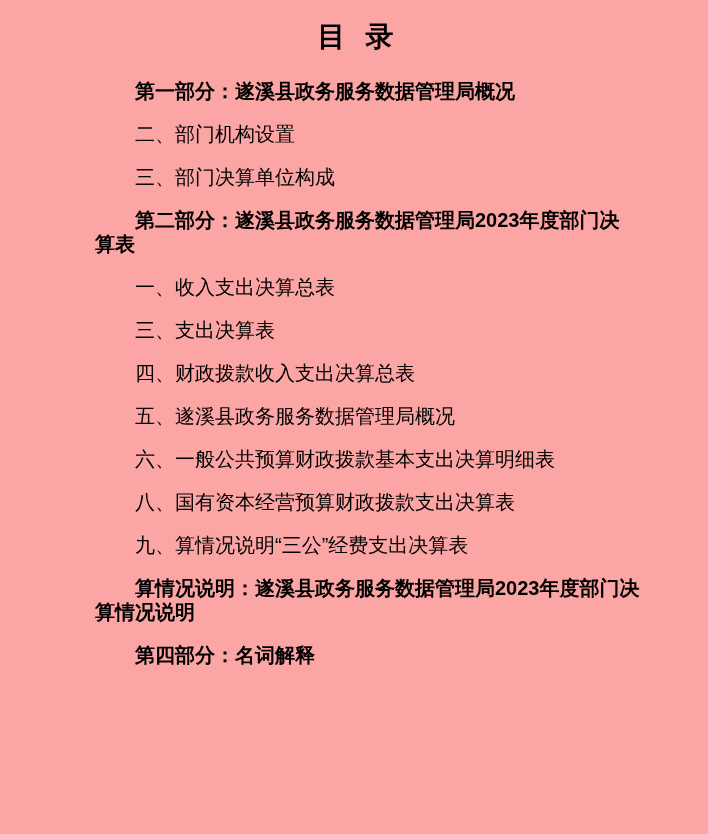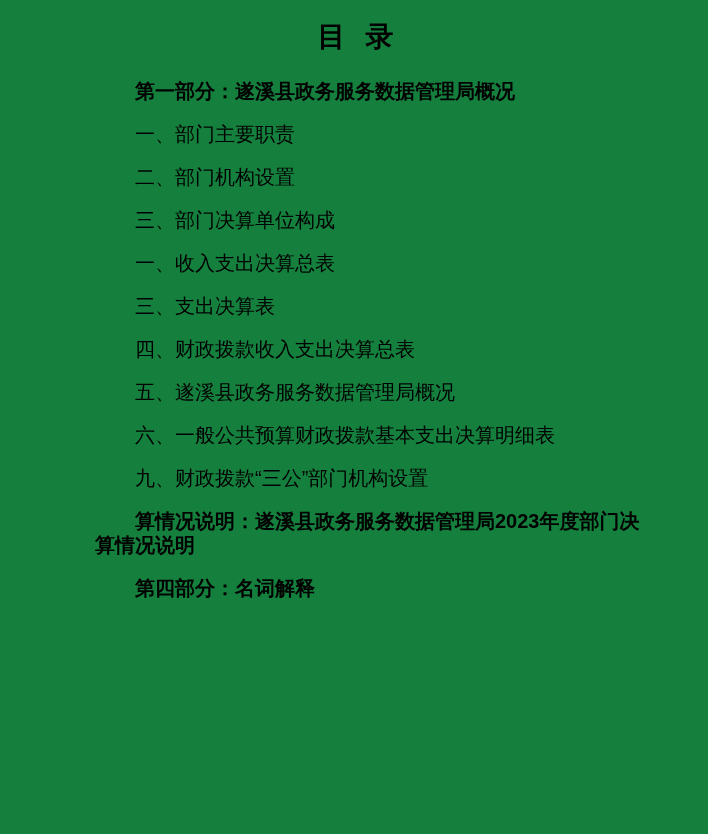--- a/index.html
+++ b/index.html
@@ -6,21 +6,21 @@
     margin: 0;
     padding: 0;
     background: #ffffff;
   }
   .page {
     position: relative;
     width: 708px;
     height: 834px;
     box-sizing: border-box;
     padding: 22px 92px 0 95px;
-    background: #15803d;
+    background: #fca5a5;
     color: #000000;
     font-family: "Liberation Sans", "DejaVu Sans", sans-serif;
     overflow: hidden;
   }
   .toc-title {
     margin: 0 0 27px 0;
     font-size: 28px;
     line-height: 30px;
     font-weight: bold;
     text-align: center;
@@ -52,47 +52,49 @@
 </head>
 <body>
 
 <main class="page">
   <h1 class="toc-title">目 录</h1>
   <div class="toc-list" id="toc-list">
       <div class="entry heading">
         <div class="line first">第一部分：遂溪县政务服务数据管理局概况</div>
       </div>
       <div class="entry item">
-        <div class="line first">一、部门主要职责</div>
-      </div>
-      <div class="entry item">
         <div class="line first">二、部门机构设置</div>
       </div>
       <div class="entry item">
         <div class="line first">三、部门决算单位构成</div>
       </div>
       <div class="entry heading">
+        <div class="line first">第二部分：遂溪县政务服务数据管理局2023年度部门决</div>
+        <div class="line">算表</div>
       </div>
       <div class="entry item">
         <div class="line first">一、收入支出决算总表</div>
       </div>
       <div class="entry item">
         <div class="line first">三、支出决算表</div>
       </div>
       <div class="entry item">
         <div class="line first">四、财政拨款收入支出决算总表</div>
       </div>
       <div class="entry item">
         <div class="line first">五、遂溪县政务服务数据管理局概况</div>
       </div>
       <div class="entry item">
         <div class="line first">六、一般公共预算财政拨款基本支出决算明细表</div>
       </div>
       <div class="entry item">
-        <div class="line first">九、财政拨款“三公”部门机构设置</div>
+        <div class="line first">八、国有资本经营预算财政拨款支出决算表</div>
+      </div>
+      <div class="entry item">
+        <div class="line first">九、算情况说明“三公”经费支出决算表</div>
       </div>
       <div class="entry heading">
         <div class="line first">算情况说明：遂溪县政务服务数据管理局2023年度部门决</div>
         <div class="line">算情况说明</div>
       </div>
       <div class="entry heading">
         <div class="line first">第四部分：名词解释</div>
       </div>
     </div>
 </main>

